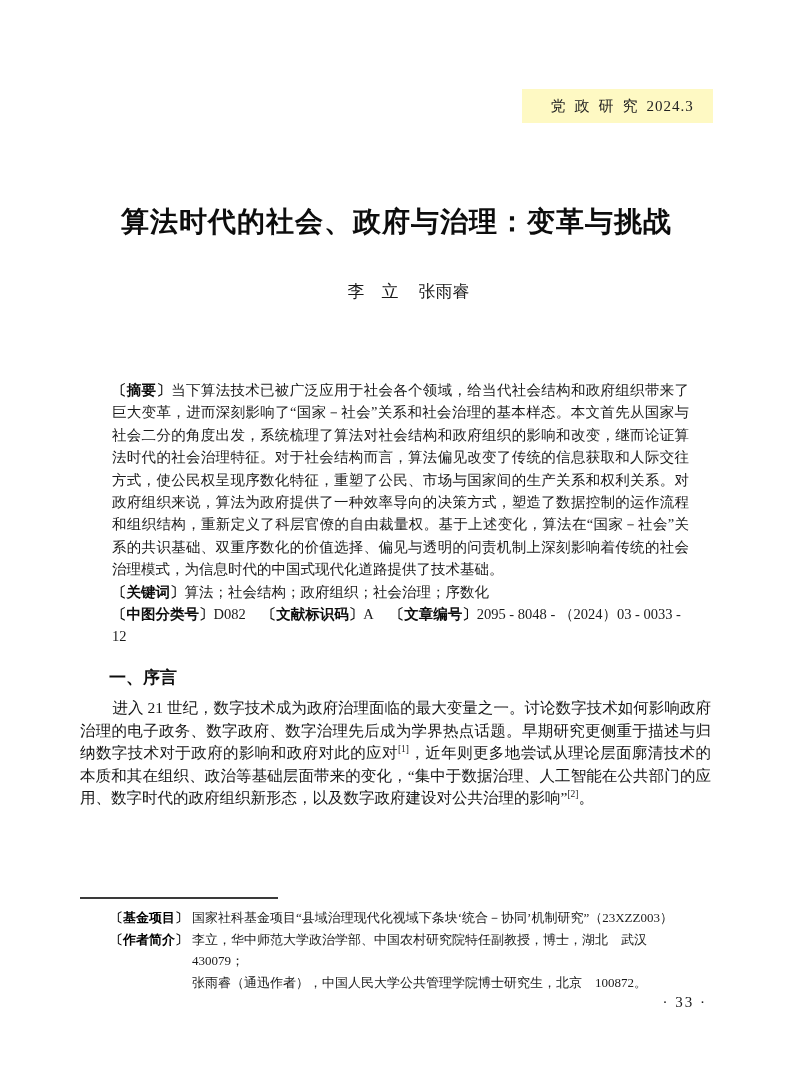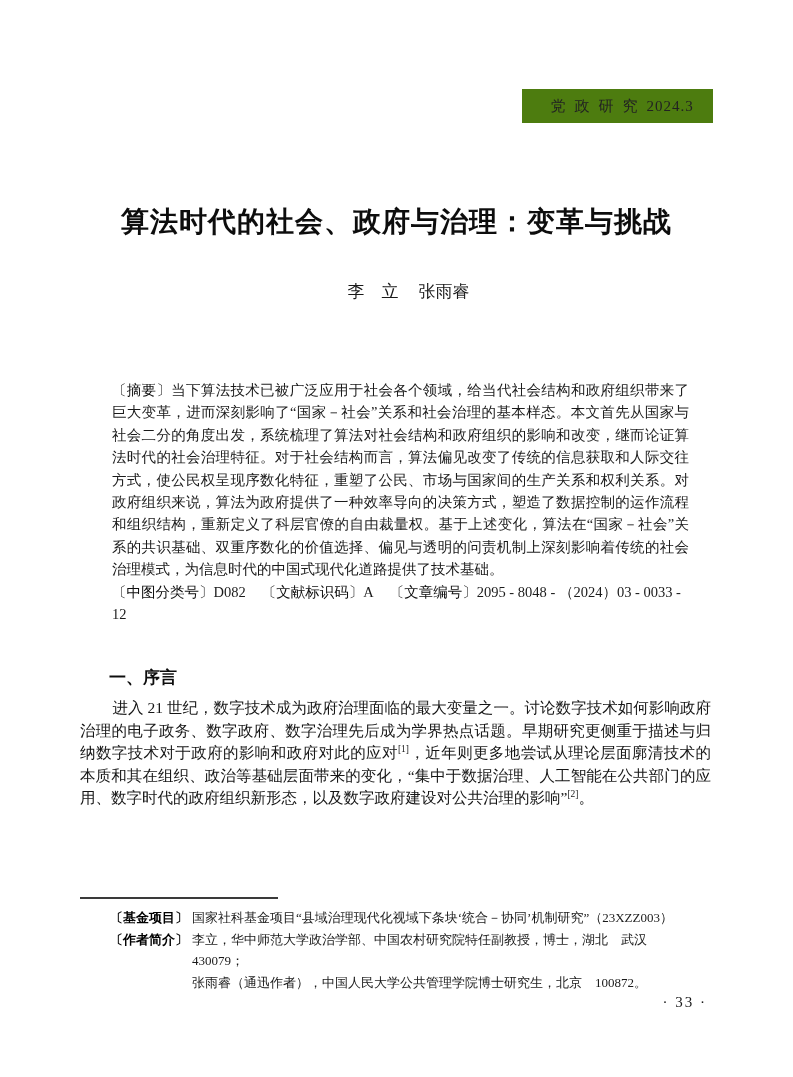--- a/index.html
+++ b/index.html
@@ -16,21 +16,21 @@
     font-family: "Liberation Serif", "DejaVu Serif", serif;
     color: #161616;
   }
   
   .journal-box {
     position: absolute;
     top: 89px;
     left: 522px;
     width: 191px;
     height: 34px;
-    background: #4d7c0f;
+    background: #fef9c3;
     display: flex;
     align-items: center;
     justify-content: center;
     font-size: 15px;
     color: #222;
   }
   .journal-name {
     letter-spacing: 9px;
     margin-left: 9px; 
   }
@@ -70,21 +70,21 @@
     left: 112px;
     width: 577px;
     font-size: 14.5px;
     line-height: 22.4px;
     color: #1a1a1a;
   }
   .front-matter p { margin: 0; }
   .abstract-para { text-align: justify; }
   .fm-label {
     font-family: "Liberation Sans", "DejaVu Sans", sans-serif;
-    font-weight: normal;
+    font-weight: bold;
     color: #0d0d0d;
   }
   .class-line .value { margin-right: 16px; }
   
   .section-heading {
     position: absolute;
     top: 666px;
     left: 109px;
     margin: 0;
     font-family: "Liberation Sans", "DejaVu Sans", sans-serif;
@@ -160,20 +160,21 @@
 
   <h1 class="article-title">算法时代的社会、政府与治理：变革与挑战</h1>
 
   <div class="authors">
     <span>李　立</span>
     <span>张雨睿</span>
   </div>
 
   <div class="front-matter">
     <p class="abstract-para"><span class="fm-label">〔摘要〕</span><span>当下算法技术已被广泛应用于社会各个领域，给当代社会结构和政府组织带来了巨大变革，进而深刻影响了“国家－社会”关系和社会治理的基本样态。本文首先从国家与社会二分的角度出发，系统梳理了算法对社会结构和政府组织的影响和改变，继而论证算法时代的社会治理特征。对于社会结构而言，算法偏见改变了传统的信息获取和人际交往方式，使公民权呈现序数化特征，重塑了公民、市场与国家间的生产关系和权利关系。对政府组织来说，算法为政府提供了一种效率导向的决策方式，塑造了数据控制的运作流程和组织结构，重新定义了科层官僚的自由裁量权。基于上述变化，算法在“国家－社会”关系的共识基础、双重序数化的价值选择、偏见与透明的问责机制上深刻影响着传统的社会治理模式，为信息时代的中国式现代化道路提供了技术基础。</span></p>
+    <p class="keywords-line"><span class="fm-label">〔关键词〕</span><span>算法；社会结构；政府组织；社会治理；序数化</span></p>
     <p class="class-line"><span class="fm-label">〔中图分类号〕</span><span class="value">D082</span><span class="fm-label">〔文献标识码〕</span><span class="value">A</span><span class="fm-label">〔文章编号〕</span><span class="value">2095 - 8048 - （2024）03 - 0033 - 12</span></p>
   </div>
 
   <h2 class="section-heading">一、序言</h2>
 
   <div class="body-copy">
       <p class="body-para">进入 21 世纪，数字技术成为政府治理面临的最大变量之一。讨论数字技术如何影响政府治理的电子政务、数字政府、数字治理先后成为学界热点话题。早期研究更侧重于描述与归纳数字技术对于政府的影响和政府对此的应对<sup>[1]</sup>，近年则更多地尝试从理论层面廓清技术的本质和其在组织、政治等基础层面带来的变化，“集中于数据治理、人工智能在公共部门的应用、数字时代的政府组织新形态，以及数字政府建设对公共治理的影响”<sup>[2]</sup>。</p>
     </div>
 
   <div class="fn-divider"></div>

